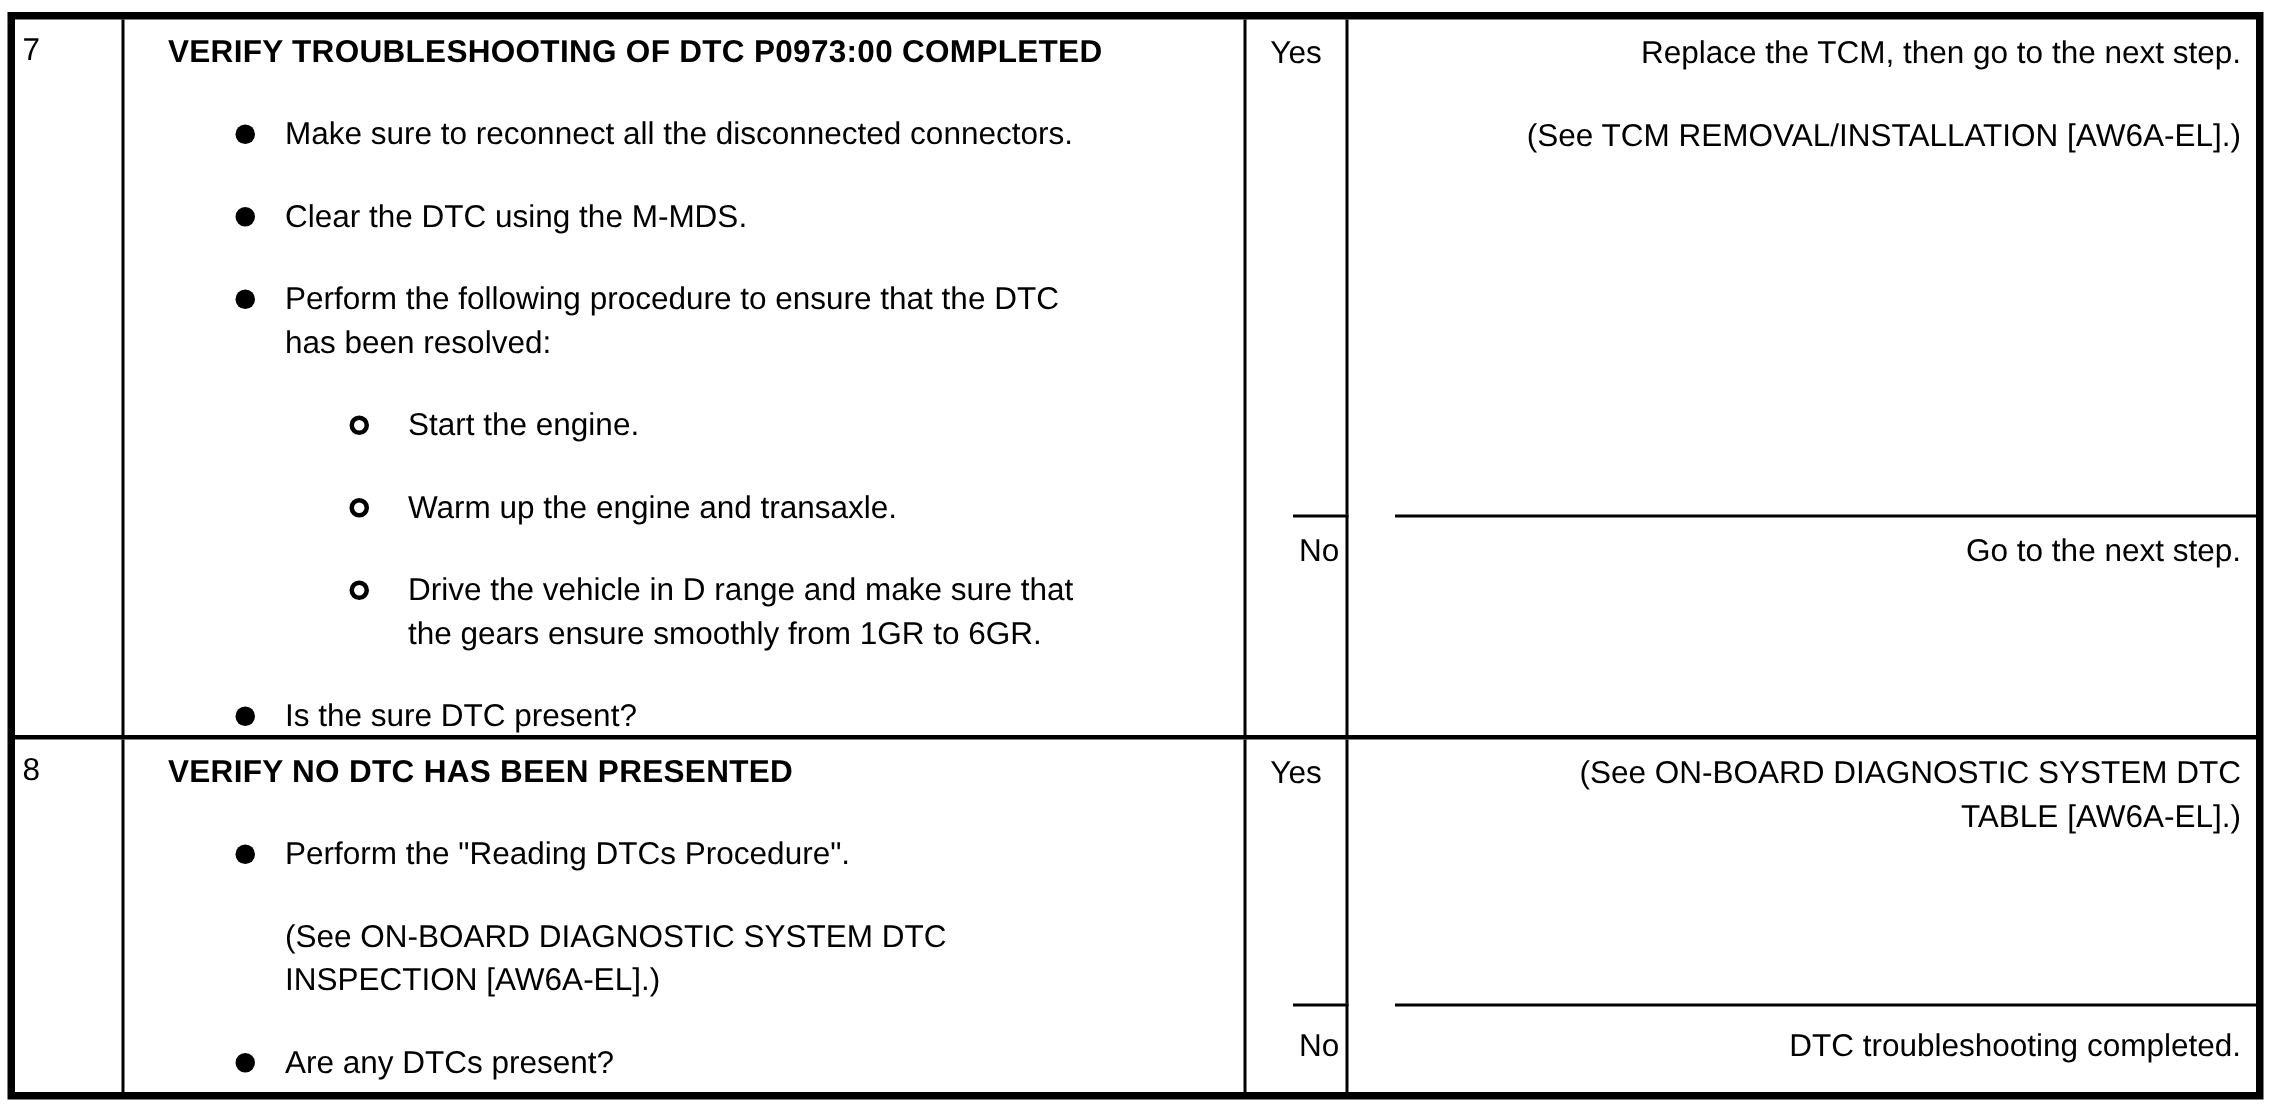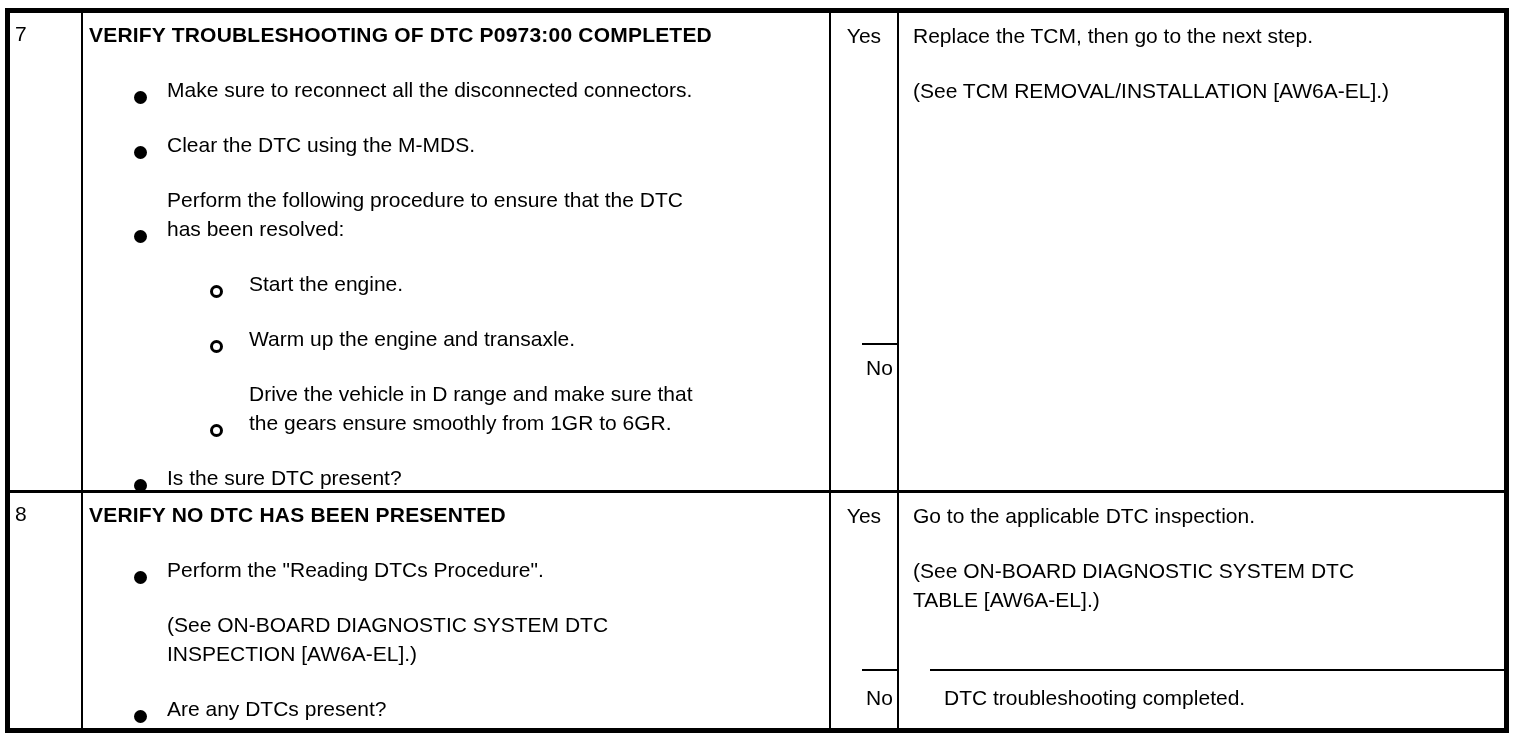--- a/index.html
+++ b/index.html
@@ -9,28 +9,28 @@
   }
   .ts-table{
     position:absolute;left:5px;top:8px;width:1504px;height:725px;
     border:5px solid #000;box-sizing:border-box;background:#fff;
   }
   .step-row{display:grid;grid-template-columns:73px 748px 68px 1fr;}
   .r7{grid-template-rows:330px 147px;height:477px;}
   .r8{grid-template-rows:176px 59px;height:238px;border-top:3px solid #000;box-sizing:border-box;}
   .cell{box-sizing:border-box;font-size:21px;line-height:29px;overflow:hidden;}
   .cell-step{grid-column:1;grid-row:1/3;border-right:2px solid #000;padding:6px 4px 0 5px;}
-  .cell-action{grid-column:2;grid-row:1/3;border-right:2px solid #000;padding:7px 6px 0 6px;}
+  .cell-action{grid-column:2;grid-row:1/3;border-right:2px solid #000;padding:7px 6px 0 6px;margin-left:23px;}
   .cell-answer{grid-column:3;border-right:2px solid #000;text-align:center;padding-top:8px;}
-  .cell-result{grid-column:4;padding:8px 10px 0 14px;}
+  .cell-result{grid-column:4;padding:8px 10px 0 14px;text-align:right;}
   .sub-yes{grid-row:1;}
   .sub-no{grid-row:2;border-top:2px solid #000;margin-left:31px;}
   .r8 .sub-no{padding-top:12px;}
   .action-title{font-weight:bold;letter-spacing:0.2px;}
-  .item{display:flex;margin-top:26px;align-items:flex-end;}
+  .item{display:flex;margin-top:26px;align-items:flex-start;}
   .item.bullet{padding-left:45px;}
   .item.sub{padding-left:121px;}
   .item.note{padding-left:78px;}
   .glyph{flex:0 0 13px;width:13px;height:13px;margin-top:8px;}
   .glyph.dot{background:#000;border-radius:50%;margin-right:20px;}
   .glyph.circle{border:3px solid #000;border-radius:50%;box-sizing:border-box;margin-right:26px;}
   .text{white-space:pre-line;}
   .cell-result p{margin:0;white-space:pre-line;}
   .cell-result p + p{margin-top:26px;}
 </style>
@@ -83,20 +83,23 @@
       <span>Yes</span>
     </div>
     <div class="cell cell-result sub-yes">
       <p>Replace the TCM, then go to the next step.</p>
       <p>(See TCM REMOVAL/INSTALLATION [AW6A-EL].)</p>
     </div>
 
     <div class="cell cell-answer sub-no">
       <span>No</span>
     </div>
+    <div class="cell cell-result sub-no">
+      <p>Go to the next step.</p>
+    </div>
   </section>
 
   <section class="step-row r8">
     <div class="cell cell-step">
       <span>8</span>
     </div>
 
     <div class="cell cell-action">
       <div class="action-title">VERIFY NO DTC HAS BEEN PRESENTED</div>
 
@@ -111,21 +114,20 @@
       <div class="item bullet">
         <span class="glyph dot"></span>
         <span class="text">Are any DTCs present?</span>
       </div>
     </div>
 
     <div class="cell cell-answer sub-yes">
       <span>Yes</span>
     </div>
     <div class="cell cell-result sub-yes">
-      <p>Go to the applicable DTC inspection.</p>
       <p>(See ON-BOARD DIAGNOSTIC SYSTEM DTC
 TABLE [AW6A-EL].)</p>
     </div>
 
     <div class="cell cell-answer sub-no">
       <span>No</span>
     </div>
     <div class="cell cell-result sub-no">
       <p>DTC troubleshooting completed.</p>
     </div>

